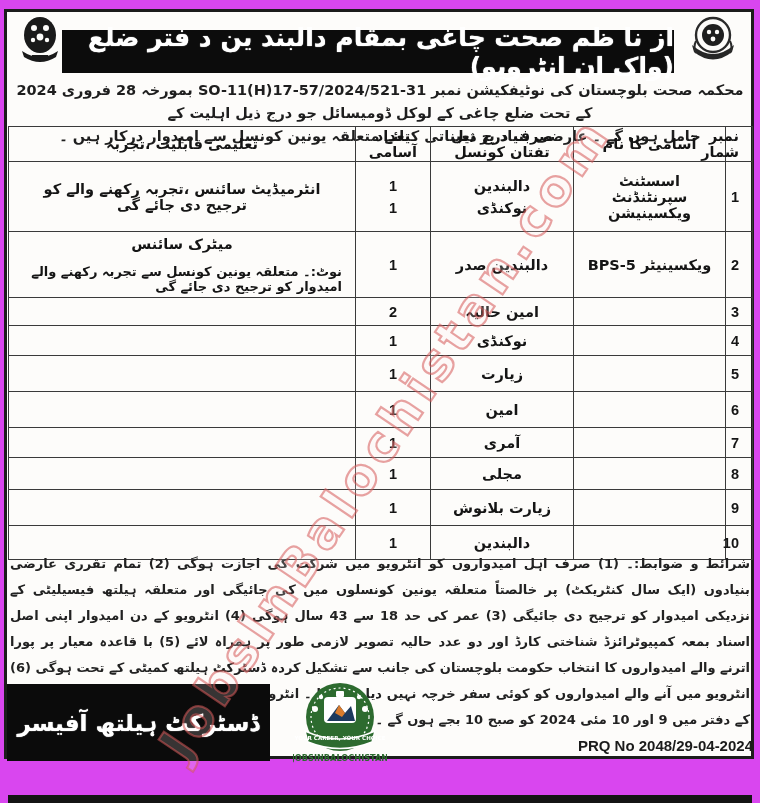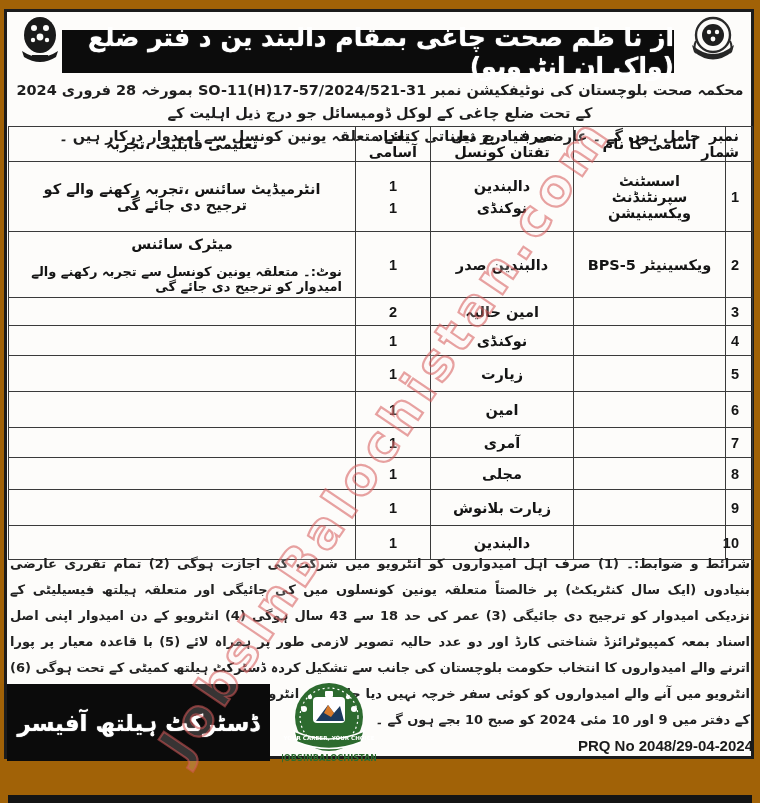--- a/index.html
+++ b/index.html
@@ -3,21 +3,21 @@
 <meta charset="utf-8">
 <style>
   * { margin:0; padding:0; box-sizing:border-box; }
   html,body { width:760px; height:803px; }
   body {
     font-family: "DejaVu Sans", "Liberation Sans", sans-serif;
     background:#f4f2ee;
     position:relative;
     overflow:hidden;
   }
-  .page { position:absolute; left:0; top:0; width:760px; height:803px; background:#a16207; }
+  .page { position:absolute; left:0; top:0; width:760px; height:803px; background:#d946ef; }
   .ad-frame {
     position:absolute; left:4px; top:9px; width:750px; height:750px;
     border:3px solid #1c1c1c; background:#fdfcfa;
   }
   
   .emblem { position:absolute; z-index:2; }
   .emblem-left { left:16px; top:13px; width:48px; height:54px; }
   .emblem-right { left:682px; top:11px; width:62px; height:58px; }
   .banner {
     position:absolute; left:62px; top:30px; width:612px; height:43px;
@@ -58,21 +58,21 @@
     line-height:26px; color:#222; z-index:2;
   }
   
   .signature-box {
     position:absolute; left:7px; top:684px; width:263px; height:77px;
     background:#0b0b0b; color:#fff; direction:rtl; z-index:3;
     display:flex; flex-direction:column; align-items:center; justify-content:center;
     font-size:23px; font-weight:bold; line-height:34px;
     text-shadow:0 0 1px #fff;
   }
-  .jib-logo { position:absolute; left:282px; top:679px; width:94px; height:90px; z-index:4; }
+  .jib-logo { position:absolute; left:293px; top:679px; width:94px; height:90px; z-index:4; }
   .prq {
     position:absolute; left:545px; top:737px; width:208px; z-index:3;
     font-size:15px; font-weight:bold; color:#1b1b1b; text-align:right;
     font-family:"Liberation Sans", sans-serif;
   }
   
   .watermark {
     position:absolute; left:148px; top:738px; z-index:5;
     transform:rotate(-56deg); transform-origin:0 0;
     font-size:50px; font-weight:bold; letter-spacing:6px; white-space:nowrap;

